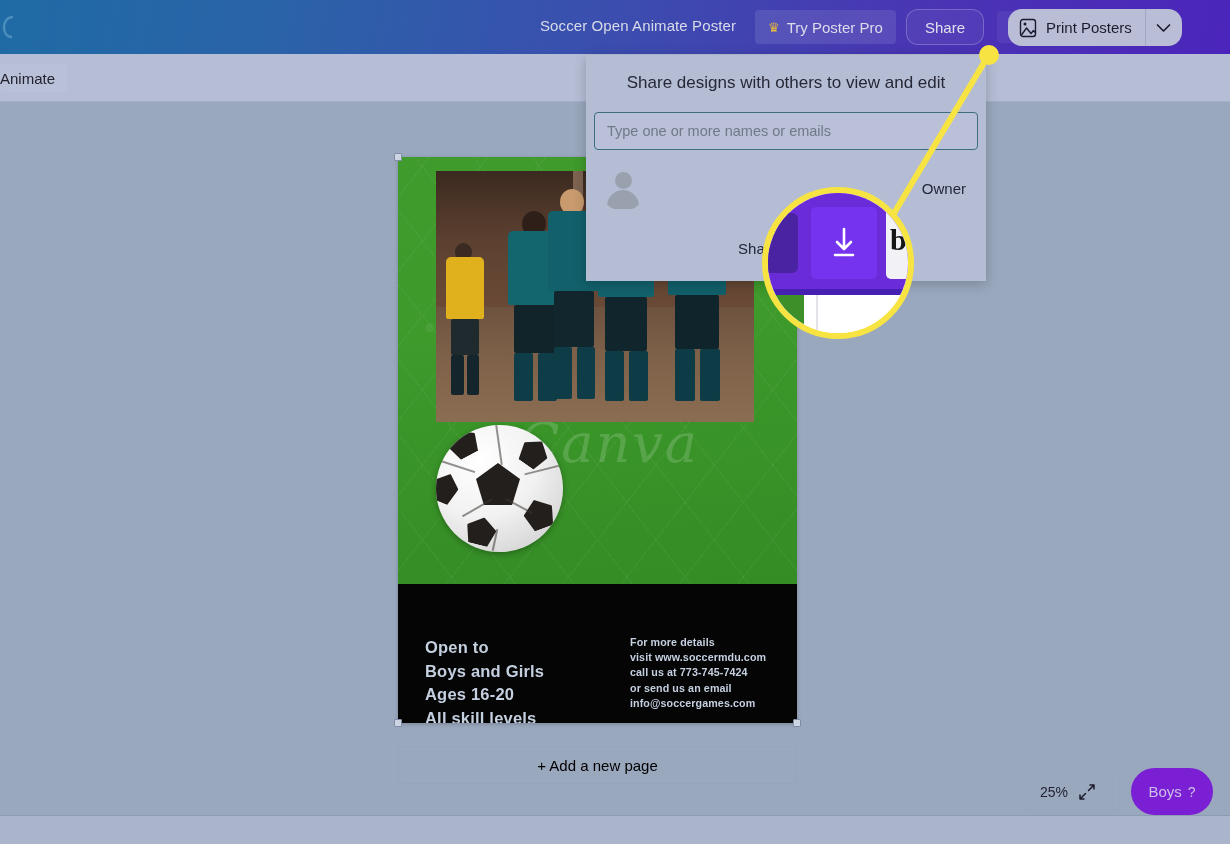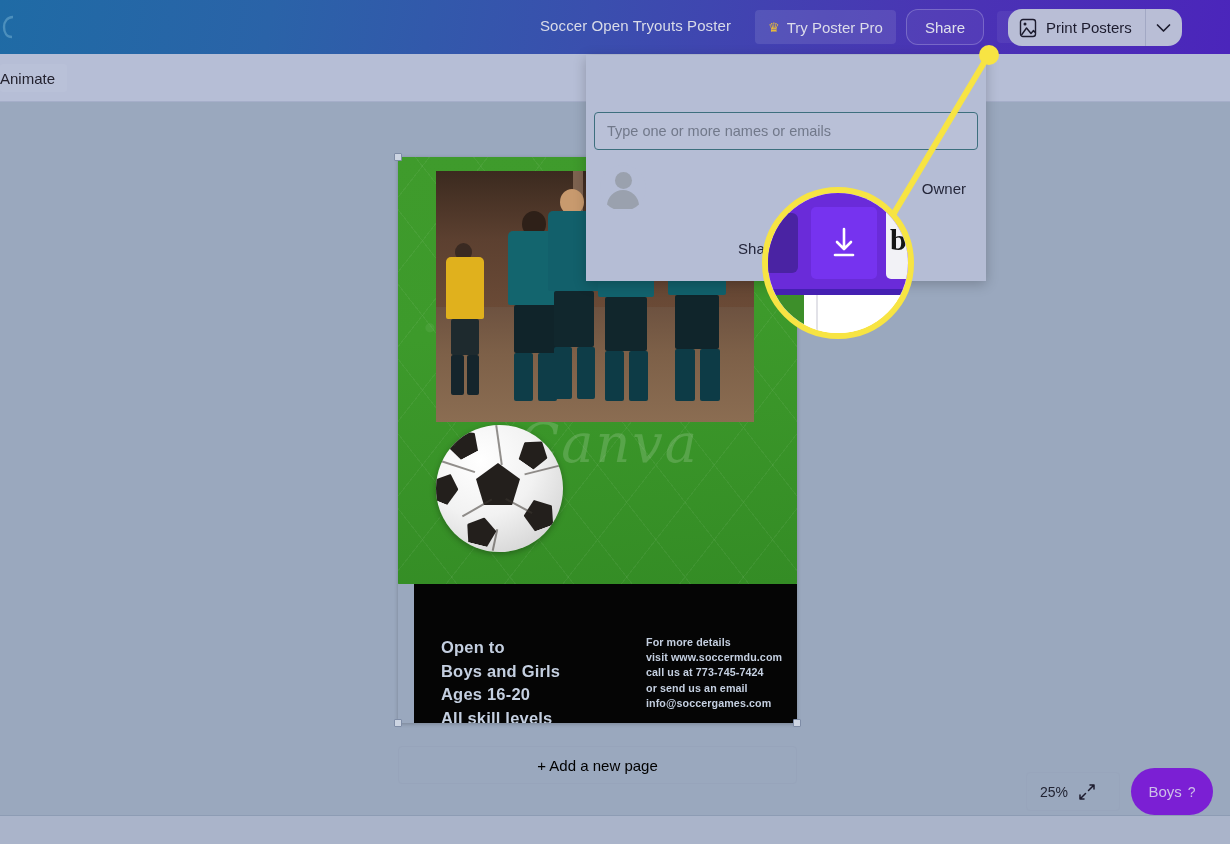--- a/index.html
+++ b/index.html
@@ -159,21 +159,21 @@
 
   .poster-title {
     position: absolute; left: 213px; top: 265px;
     width: 185px;
     font-size: 35px; font-weight: bold; line-height: 1.09;
     color: #c8d4e4;
     text-shadow: 0 2px 3px rgba(0,0,0,.35);
     letter-spacing: -.3px;
   }
   .footer {
-    position: absolute; left: 16px; top: 427px; width: 399px; height: 139px;
+    position: absolute; left: 0; top: 427px; width: 399px; height: 139px;
     background: #050505;
     text-decoration: underline;
   }
   .f-left {
     position: absolute; left: 27px; top: 52px;
     font-size: 16.5px; font-weight: bold; line-height: 1.43;
     color: #c4cfe0; letter-spacing: .2px;
   }
   .f-right {
     position: absolute; left: 232px; top: 51px;
@@ -312,21 +312,21 @@
 <body>
 
 <div id="app">
 
   <div class="topbar">
 
     <svg class="brand-mark" viewBox="0 0 16 26">
       <path d="M11 3 C5 3 2 8 2 13 C2 19 5 23 10 23" fill="none" stroke="#9fd4e8" stroke-width="2.4"></path>
     </svg>
 
-    <div class="doc-title">Soccer Open Tryouts Poster</div>
+    <div class="doc-title">Soccer Open Animate Poster</div>
 
     <div class="btn-pro">
       <span class="crown">♛</span>
       <span>Try Poster Pro</span>
     </div>
 
     <div class="btn-share">
       <span>Share</span>
     </div>
 
@@ -460,20 +460,21 @@
       <path d="M8.5 11.5 L3 17 M7 17 H3 V13" fill="none" stroke="#1c1b2e" stroke-width="1.5" stroke-linecap="round" stroke-linejoin="round"></path>
     </svg>
   </div>
 
   <div class="helpbtn">
     <span>Boys</span>
     <span class="q">?</span>
   </div>
 
   <div class="share-pop">
+    <div class="sp-title">Share designs with others to view and edit</div>
 
     <input class="sp-input" type="text" placeholder="Type one or more names or emails" style="">
 
     <div class="sp-avatar">
       <div class="av-head"></div>
       <div class="av-body"></div>
     </div>
 
     <div class="sp-owner">Owner</div>
 

